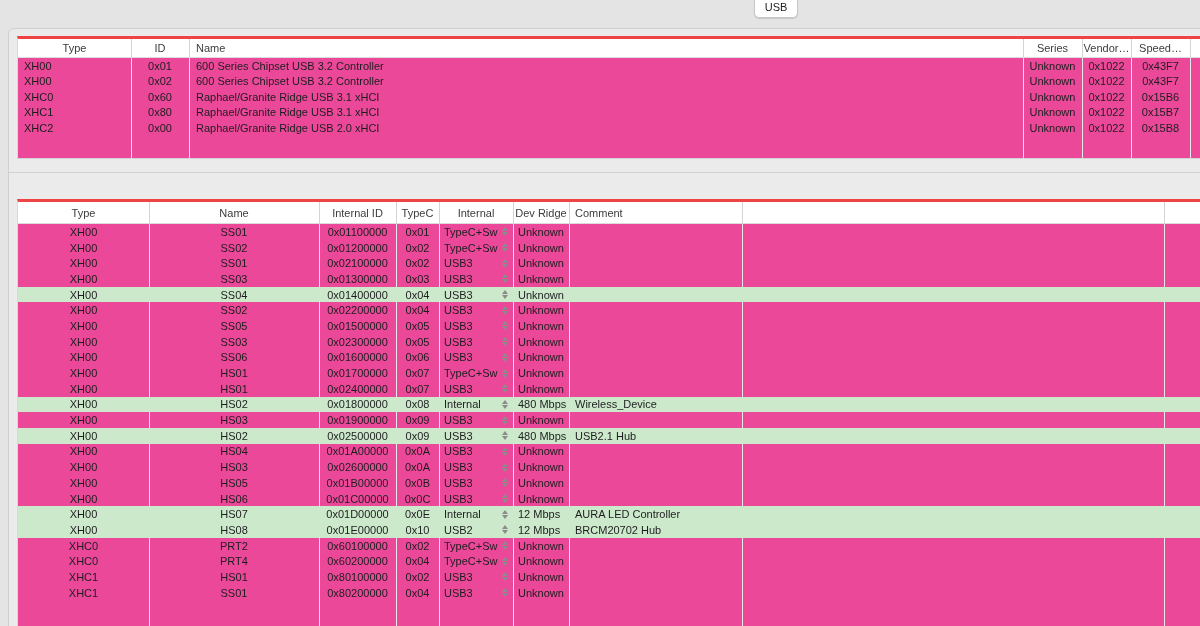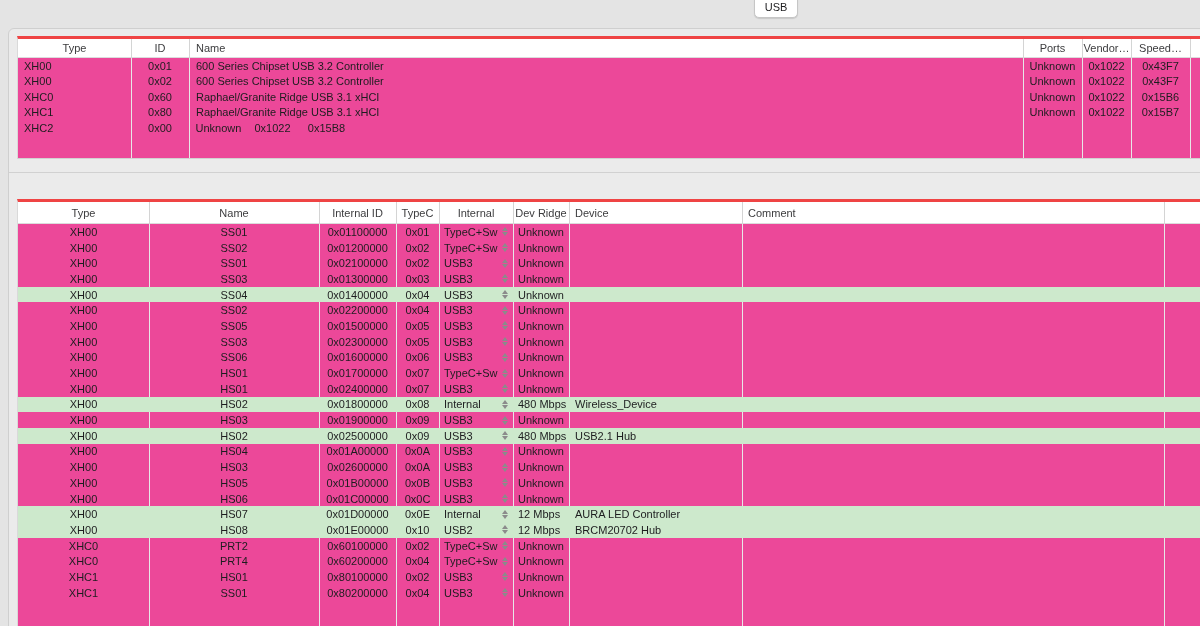--- a/index.html
+++ b/index.html
@@ -73,21 +73,21 @@
 
 <div class="tab-btn">
   <span>USB</span>
 </div>
 
 <div class="tbl" id="controllers-table">
   <div class="thead">
     <div class="hcell c0">Type</div>
     <div class="hcell c1">ID</div>
     <div class="hcell c2 left pad7">Name</div>
-    <div class="hcell c3">Ports</div>
+    <div class="hcell c3">Series</div>
     <div class="hcell c4">Vendor…</div>
     <div class="hcell c5">Speed…</div>
   </div>
   <div id="controllers-body">
       <div class="trow">
         <div class="cell c0 left pad6">XH00</div>
         <div class="cell c1">0x01</div>
         <div class="cell c2 left pad7">600 Series Chipset USB 3.2 Controller</div>
         <div class="cell c3">Unknown</div>
         <div class="cell c4">0x1022</div>
@@ -113,20 +113,21 @@
         <div class="cell c0 left pad6">XHC1</div>
         <div class="cell c1">0x80</div>
         <div class="cell c2 left pad7">Raphael/Granite Ridge USB 3.1 xHCI</div>
         <div class="cell c3">Unknown</div>
         <div class="cell c4">0x1022</div>
         <div class="cell c5">0x15B7</div>
       </div>
       <div class="trow">
         <div class="cell c0 left pad6">XHC2</div>
         <div class="cell c1">0x00</div>
+        <div class="cell c2 left pad7">Raphael/Granite Ridge USB 2.0 xHCI</div>
         <div class="cell c3">Unknown</div>
         <div class="cell c4">0x1022</div>
         <div class="cell c5">0x15B8</div>
       </div>
     </div>
 <div class="col-sep" style="left: 113px;"></div>
     <div class="col-sep-head" style="left: 113px; height: 19px;"></div>
     <div class="col-sep" style="left: 171px;"></div>
     <div class="col-sep-head" style="left: 171px; height: 19px;"></div>
     <div class="col-sep" style="left: 1005px;"></div>
@@ -143,21 +144,20 @@
 <div class="section-title">USB Ports</div>
 
 <div class="tbl" id="ports-table">
   <div class="thead">
     <div class="hcell p0">Type</div>
     <div class="hcell p1">Name</div>
     <div class="hcell p2">Internal ID</div>
     <div class="hcell p3">TypeC</div>
     <div class="hcell p4">Internal</div>
     <div class="hcell p5">Dev Ridge</div>
-    <div class="hcell p6 left pad6">Device</div>
     <div class="hcell p7 left pad6">Comment</div>
   </div>
   <div id="ports-body">
       <div class="trow">
         <div class="cell p0">XH00</div>
         <div class="cell p1">SS01</div>
         <div class="cell p2">0x01100000</div>
         <div class="cell p3">0x01</div>
         <div class="cell p4 connector-cell">
           <span>TypeC+Sw</span>

